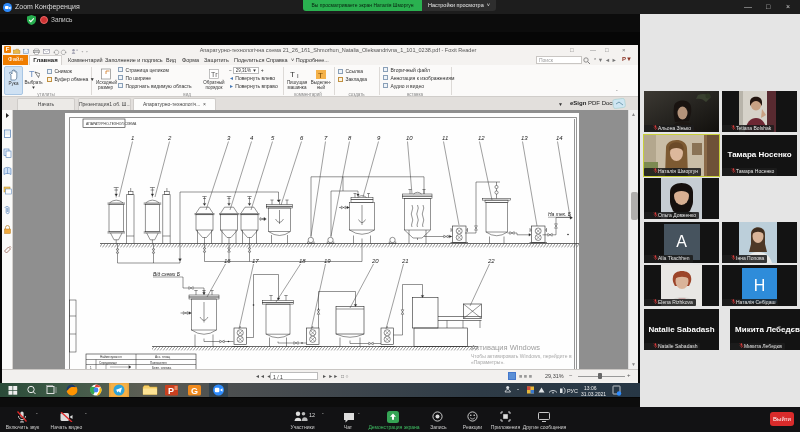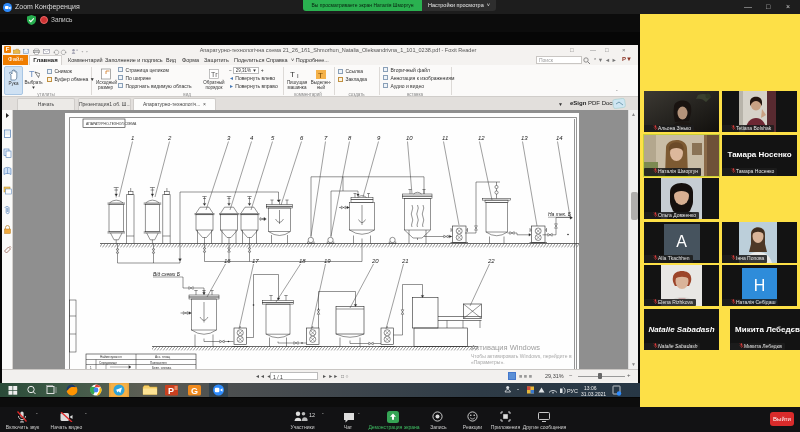--- a/index.html
+++ b/index.html
@@ -10,21 +10,21 @@
   #titlebar{left:0;top:0;width:800px;height:14px;background:#1d1d1d;}
   #greenbar{left:303px;top:0;width:119px;height:11px;background:#2ab150;color:#07230f;font-size:5px;line-height:11px;text-align:center;border-bottom-left-radius:3px;}
   #viewsets{left:422px;top:0;width:74px;height:11px;background:#2e2e2e;color:#e8e8e8;font-size:5.5px;line-height:11px;text-align:center;border-bottom-right-radius:3px;}
   #row2{left:0;top:14px;width:800px;height:18px;background:#0c0c0c;}
   
   #shared{left:0;top:32px;width:640px;height:366px;background:#060606;}
   #foxit{left:2px;top:13px;width:636px;height:338px;background:#f4f2f0;}
   
   #taskbar{left:0;top:383px;width:640px;height:14px;background:linear-gradient(90deg,#2a4a38 0%,#3d5a46 9%,#5c5e54 22%,#4c4f50 36%,#3d454c 55%,#2e3b46 75%,#273745 100%);}
   
-  #panel{left:640px;top:14px;width:160px;height:418px;background:#fde047;}
+  #panel{left:640px;top:14px;width:160px;height:418px;background:#e5e5e5;}
   
   #toolbar{left:0;top:407px;width:800px;height:25px;background:#121214;}
   .wc{top:1.5px;font-size:6px;color:#777;}
   .rtab{position:absolute;top:1px;font-size:5.5px;color:#333;line-height:8px;white-space:nowrap;}
   .dtab{position:absolute;top:1px;height:12px;border:0.5px solid #cfccc9;border-bottom:none;border-radius:2px 2px 0 0;font-size:5px;color:#444;line-height:11px;text-align:center;white-space:nowrap;overflow:hidden;}
   .gl{position:absolute;top:27px;font-size:4.5px;color:#8a8a8a;text-align:center;}
   .gd{position:absolute;top:2px;width:0.5px;height:28px;background:#dddad7;}
   .bigbtn{position:absolute;top:1px;width:19px;height:29px;font-size:4.5px;color:#333;text-align:center;line-height:1.1;}
   .srow{position:absolute;font-size:5px;color:#333;white-space:nowrap;line-height:7px;}
   .mi{display:inline-block;width:5px;height:5px;border:0.5px solid #8aa0b8;background:#eef3f8;vertical-align:-0.5px;margin-right:1px;}
@@ -839,21 +839,21 @@
 
     <div class="tile" style="left:82px;top:251.4px;">
       <div class="abs" style="left:20px;top:3px;width:35px;height:35px;background:#2e8cda;color:#fff;font-size:16px;line-height:35px;text-align:center;">H</div>
       <div class="nt"><svg class="mic" width="5" height="5" viewBox="0 0 10 10">
             <rect x="3.6" y="0.5" width="2.8" height="5" rx="1.4" fill="#e04545"></rect>
             <path d="M2 4.5c0 4 6 4 6 0M5 8v2" stroke="#e04545" stroke-width="0.9" fill="none"></path>
             <path d="M1.5 0.5l7.5 8.5" stroke="#c02020" stroke-width="1.3"></path>
           </svg>Наталія Себідаш</div>
     </div>
 
-    <div class="tile" style="left:4px;top:295px;font-style:italic;">
+    <div class="tile" style="left:4px;top:295px;">
       <div class="ctr">Natalie Sabadash</div>
       <div class="nt"><svg class="mic" width="5" height="5" viewBox="0 0 10 10">
             <rect x="3.6" y="0.5" width="2.8" height="5" rx="1.4" fill="#e04545"></rect>
             <path d="M2 4.5c0 4 6 4 6 0M5 8v2" stroke="#e04545" stroke-width="0.9" fill="none"></path>
             <path d="M1.5 0.5l7.5 8.5" stroke="#c02020" stroke-width="1.3"></path>
           </svg>Natalie Sabadash</div>
     </div>
 
     <div class="tile" style="left:82px;top:295px;margin-left:8px;">
       <div class="ctr">Микита Лебедєв</div>

